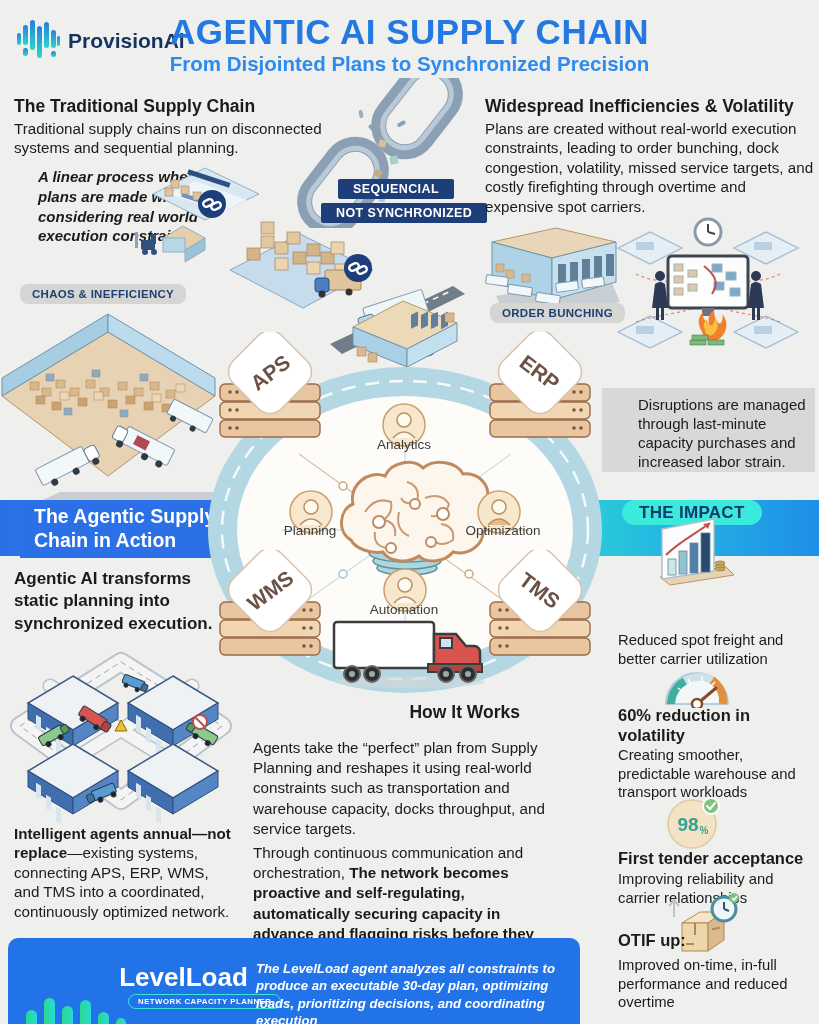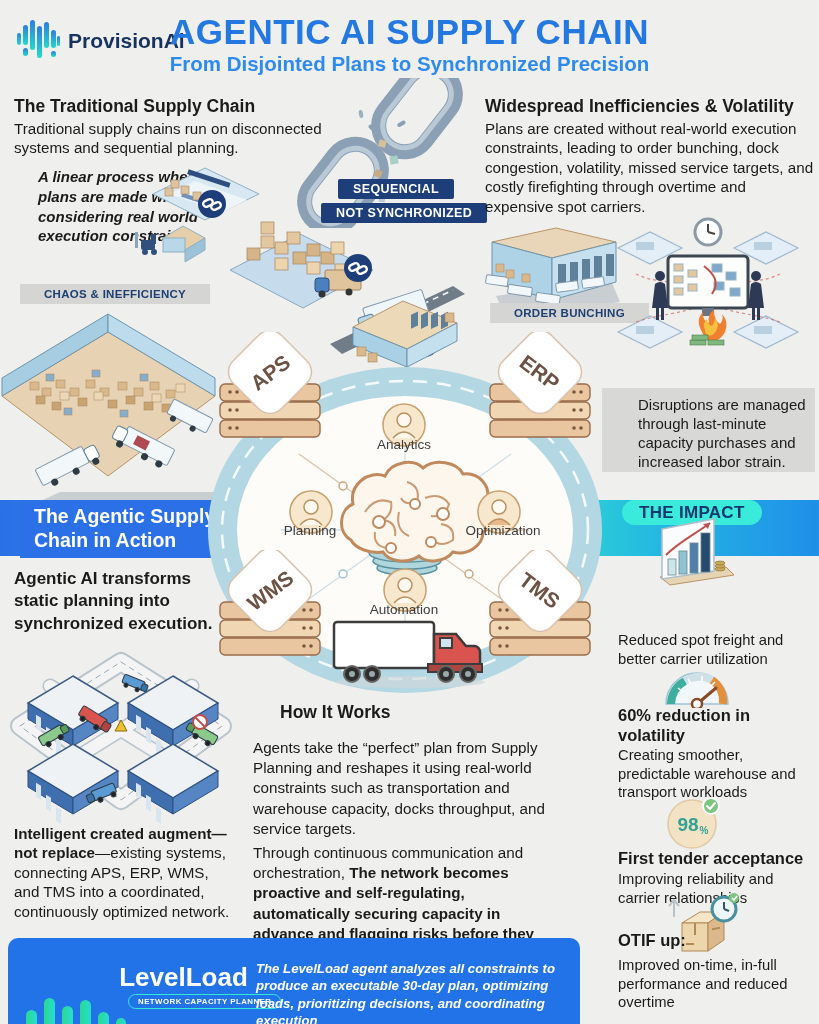--- a/index.html
+++ b/index.html
@@ -5,21 +5,21 @@
   * { margin:0; padding:0; box-sizing:border-box; }
   html,body { background:#e4e4e2; }
   body { font-family:"Liberation Sans", sans-serif; }
   #canvas {
     position:relative; width:819px; height:1024px; margin:0 auto;
     background:#efefed; overflow:hidden; color:#1b1b1b;
   }
   .abs { position:absolute; }
   .pill-gray {
     background:#d5d5d4; color:#1d3f72; font-weight:bold; font-size:11.5px;
-    padding:4px 24px; border-radius:0; letter-spacing:.3px; white-space:nowrap;
+    padding:4px 12px; border-radius:8px; letter-spacing:.3px; white-space:nowrap;
   }
   .pill-navy {
     background:#1d3e78; color:#fff; font-weight:bold; font-size:12.5px;
     padding:3px 15px; border-radius:2px; letter-spacing:.4px; white-space:nowrap;
   }
   .h-section { font-size:17.5px; font-weight:800; }
   .body-txt  { font-size:15.2px; line-height:1.28; }
   .impact-title { font-size:16.5px; font-weight:800; line-height:1.2; }
   .impact-desc  { font-size:14.8px; line-height:1.26; }
   svg text { font-family:"Liberation Sans", sans-serif; }
@@ -644,24 +644,24 @@
             <circle cx="112" cy="163" r="2.5" fill="#222"></circle>
           </g>
       </g>
       <path d="M121,86 l6,11 h-12 z" fill="#f0c030" stroke="#8a6a10" stroke-width="1"></path>
       <circle cx="200" cy="88" r="7" fill="#fff" stroke="#c0504d" stroke-width="2"></circle>
         <line x1="195" y1="83" x2="205" y2="93" stroke="#c0504d" stroke-width="2"></line>
     </svg>
   </div>
 
   <div class="abs body-txt" style="left:14px; top:824px; width:220px;">
-    <span style="font-weight:800;">Intelligent created augment—not replace</span><span>—existing systems, connecting APS, ERP, WMS, and TMS into a coordinated, continuously optimized network.</span>
-  </div>
-
-  <div class="abs" style="left:280px; top:702px; width:240px; text-align:left; font-size:17.5px; font-weight:800;">How It Works</div>
+    <span style="font-weight:800;">Intelligent agents annual—not replace</span><span>—existing systems, connecting APS, ERP, WMS, and TMS into a coordinated, continuously optimized network.</span>
+  </div>
+
+  <div class="abs" style="left:280px; top:702px; width:240px; text-align:right; font-size:17.5px; font-weight:800;">How It Works</div>
   <div class="abs body-txt" style="left:253px; top:738px; width:320px; line-height:1.33;">Agents take the “perfect” plan from Supply Planning and reshapes it using real-world constraints such as transportation and warehouse capacity,  docks throughput, and service targets.</div>
   <div class="abs body-txt" style="left:253px; top:843px; width:312px; line-height:1.33;">
     <span>Through continuous communication and orchestration, </span><span style="font-weight:800;">The network becomes proactive and self-regulating, automatically securing capacity in advance and flagging risks before they become disruptions.</span>
   </div>
 
   <div class="abs" style="left:648px; top:515px;">
     <svg width="90" height="74" viewBox="0 0 90 74">
       <polygon points="12,62 78,52 86,60 22,70" fill="#e7d4b4" stroke="#b89468" stroke-width="1"></polygon>
       <polygon points="14,14 66,4 66,56 14,64" fill="#fafcfd" stroke="#aebfc8" stroke-width="1.5"></polygon>
       <g stroke="#6d8896" stroke-width=".8">

